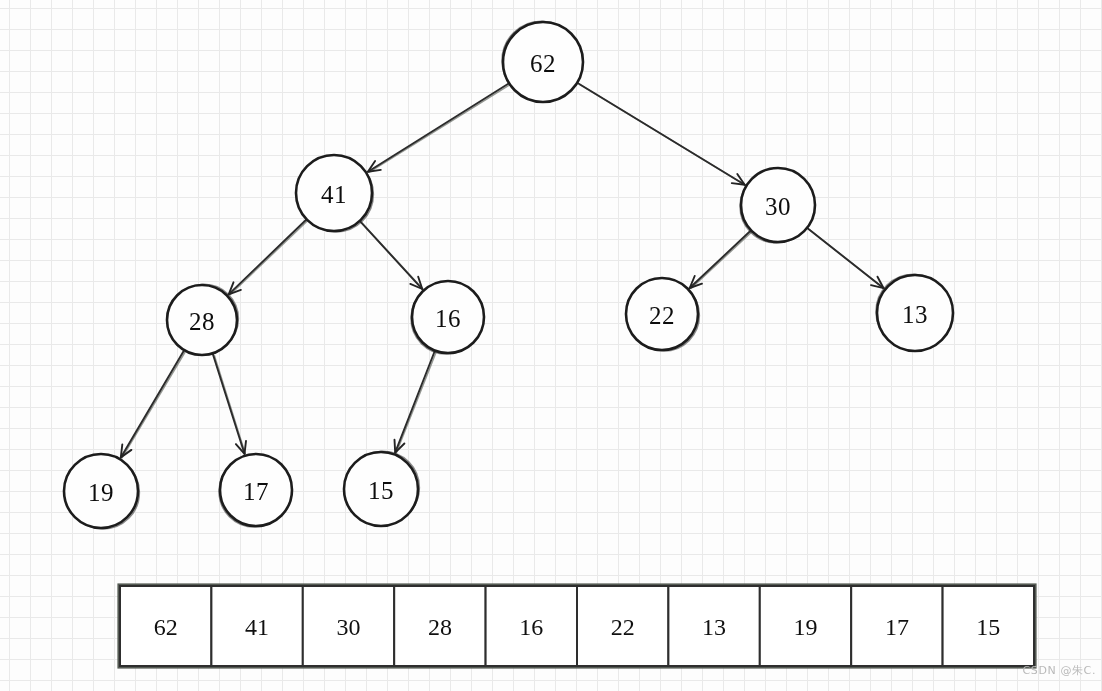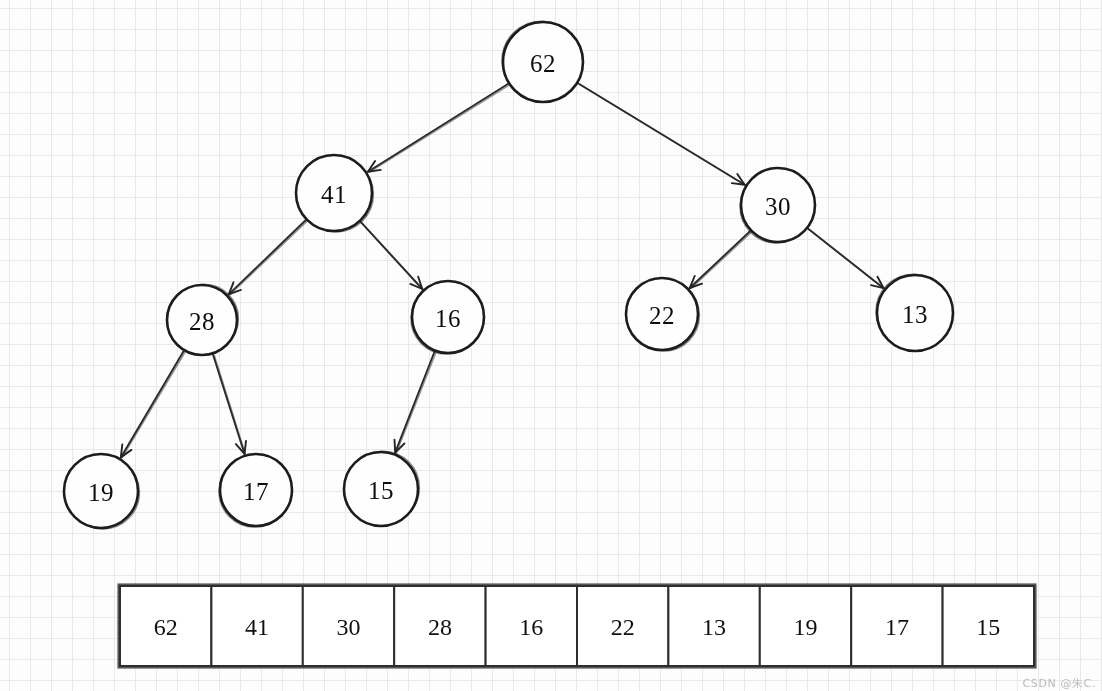--- a/index.html
+++ b/index.html
@@ -83,21 +83,21 @@
   .array-label {
     font-family: "Liberation Serif", serif;
     font-size: 24px;
     fill: #101010;
     text-anchor: middle;
     dominant-baseline: central;
   }
   .watermark {
     position: absolute;
     right: 6px;
-    bottom: 0;
+    bottom: 13px;
     font-family: "DejaVu Sans", sans-serif;
     font-size: 11px;
     color: #b9b9b9;
     letter-spacing: 0.6px;
     user-select: none;
     text-align: center;
   }
 </style>
 </head>
 <body>

